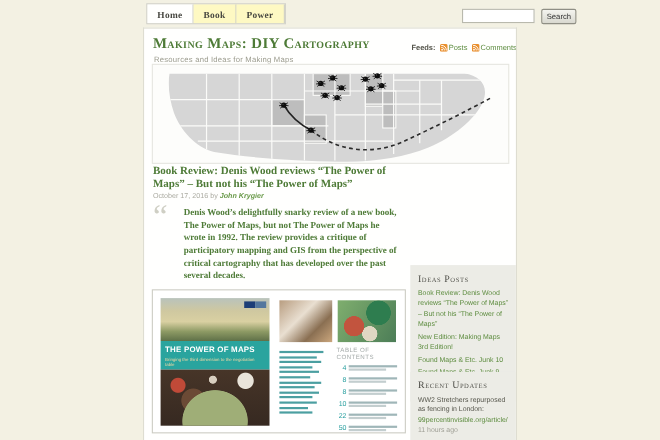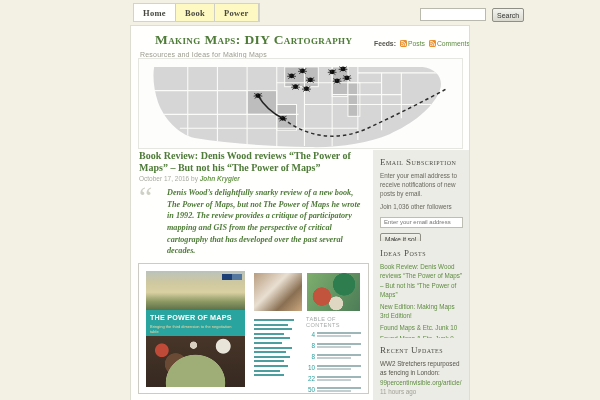--- a/index.html
+++ b/index.html
@@ -18,21 +18,21 @@
   .search-input{position:absolute;left:420px;top:8px;width:66px;height:13px;
     border:1px solid #b9b9ad;background:#fff;font-size:7px;padding:1px 3px;}
   .search-btn{position:absolute;left:492px;top:8px;height:14px;font-size:7px;color:#333;
     background:linear-gradient(#f4f4ef,#d9d9d0);border:1px solid #8f8f85;border-radius:2px;
     padding:0 4px;cursor:pointer;}
 
   
   .card{position:absolute;left:130px;top:25px;width:340px;height:375px;background:#fffffe;
     border:1px solid #deddd1;border-bottom:none;overflow:hidden;}
 
-  .site-title{position:absolute;left:24px;top:6px;font-family:"Liberation Serif",serif;
+  .site-title{position:absolute;left:8px;top:6px;font-family:"Liberation Serif",serif;
     font-variant:small-caps;font-weight:bold;font-size:13.5px;color:#4e7b37;letter-spacing:.4px;}
   .site-sub{position:absolute;left:9px;top:25px;font-size:7px;color:#9b9b8d;letter-spacing:.2px;}
 
   .feeds{position:absolute;left:243px;top:14px;width:92px;display:flex;align-items:center;
     gap:4px;font-size:6.8px;}
   .feeds .flabel{font-weight:bold;color:#55554b;}
   .feeds a{color:#5d8c3f;text-decoration:none;display:flex;align-items:center;gap:1px;cursor:pointer;}
   .rss{width:7px;height:7px;display:inline-block;}
 
   
@@ -41,21 +41,21 @@
 
   
   .post-title{position:absolute;left:8px;top:124px;width:228px;
     font-family:"Liberation Serif",serif;font-weight:bold;font-size:10px;line-height:1.2;
     color:#4e7b37;cursor:pointer;}
   .post-meta{position:absolute;left:8px;top:149px;font-size:6.5px;color:#aaaaa0;}
   .post-meta .author{color:#6a9a4a;font-weight:bold;font-style:italic;cursor:pointer;}
   .quote-mark{position:absolute;left:8px;top:156px;font-family:"Liberation Serif",serif;
     font-size:30px;color:#cfcfc4;line-height:1;}
   .quote{position:absolute;left:36px;top:161px;width:198px;
-    font-family:"Liberation Serif",serif;font-style:italic;font-weight:bold;font-size:8.2px;
+    font-family:"Liberation Serif",serif;font-weight:bold;font-size:8.2px;
     line-height:1.42;color:#4e7b37;}
 
   
   .bookfig{position:absolute;left:7px;top:237px;width:231px;height:131px;background:#fff;
     border:1px solid #ccccc4;}
   .cover{position:absolute;left:7px;top:7px;width:99px;height:116px;}
   .cover-sky{height:39px;background:linear-gradient(180deg,#b9c3bc 0%,#cfc8a0 30%,#d9d0a2 55%,#8d9a64 78%,#5f7048 100%);position:relative;}
   .logo{position:absolute;right:3px;top:3px;display:flex;}
   .logo i{display:block;width:10px;height:6px;background:#1c3e77;}
   .logo i+i{background:#53779e;}
@@ -300,27 +300,20 @@
             <span class="toc-num">50</span>
             <span class="toc-bars">
               <i></i>
               <i></i>
             </span>
           </div>
       </div>
     </div>
   </div>
 
-  <div class="sbox email-box">
-    <div class="sbox-h">Email Subscription</div>
-    <div class="stext">Enter your email address to receive notifications of new posts by email.</div>
-    <div class="followers">Join 1,036 other followers</div>
-    <input class="email-input" placeholder="Enter your email address" style="">
-    <button class="email-btn">Make it so!</button>
-  </div>
 
   <div class="sbox recent-box">
     <div class="sbox-h">Ideas Posts</div>
     <a class="rlink">Book Review: Denis Wood reviews “The Power of Maps” – But not his “The Power of Maps”</a>
     <a class="rlink">New Edition: Making Maps 3rd Edition!</a>
     <a class="rlink">Found Maps &amp; Etc. Junk 10</a>
     <a class="rlink">Found Maps &amp; Etc. Junk 9</a>
     <a class="rlink">Found Maps &amp; Etc. Junk 8</a>
   </div>
 

